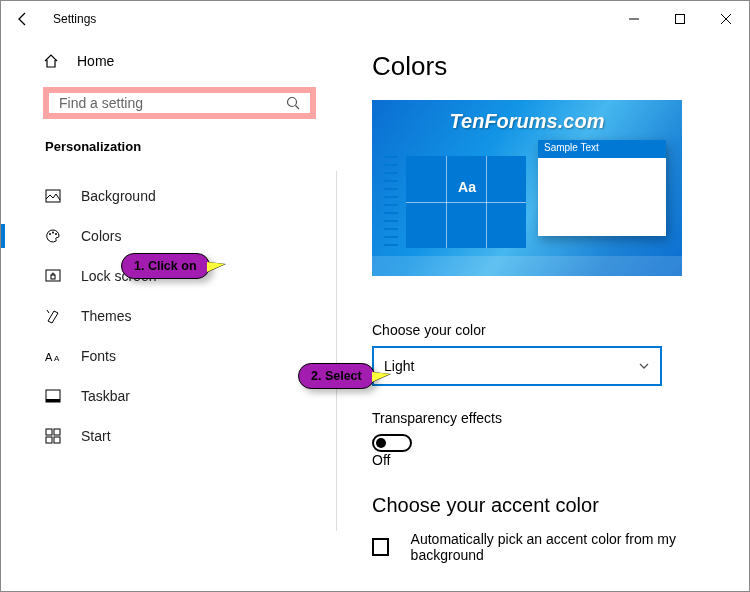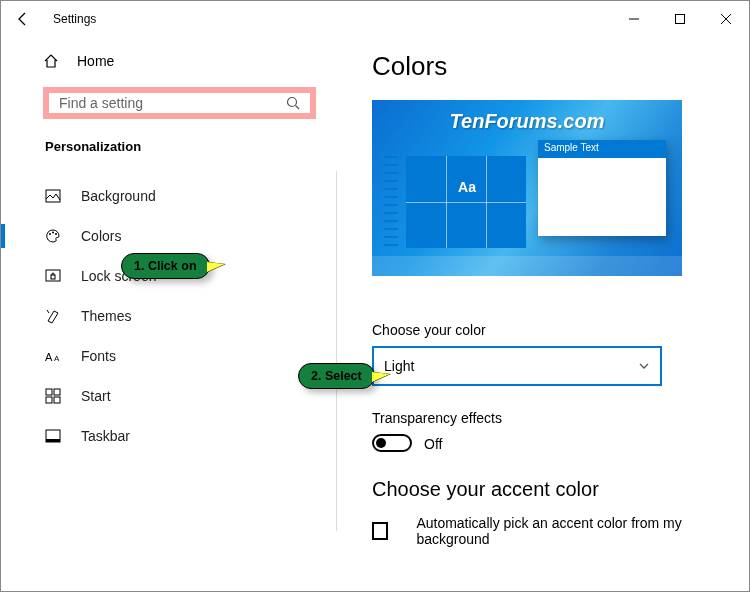--- a/index.html
+++ b/index.html
@@ -32,27 +32,27 @@
     .pv-win .st { position: absolute; top: -16px; left: 6px; font-size: 10px; color: #fff; }
     .pv-taskbar { position: absolute; left: 0; right: 0; bottom: 0; height: 20px; background: rgba(255,255,255,.15); }
     .pv-grid { position: absolute; left: 34px; top: 56px; width: 120px; height: 92px; }
     .pv-grid .line { position: absolute; background: rgba(255,255,255,.55); }
     .pv-grid .l1 { left: 40px; top: 0; width: 1px; height: 100%; }
     .pv-grid .l2 { left: 80px; top: 0; width: 1px; height: 100%; }
     .pv-grid .h1 { top: 46px; left: 0; height: 1px; width: 100%; }
     .field-label { font-size: 14px; margin-bottom: 8px; }
     .select { display: flex; align-items: center; justify-content: space-between; width: 290px; height: 40px; border: 2px solid #0078d4; padding: 0 10px; font-size: 14px; margin-bottom: 24px; }
     .tog-section { margin-bottom: 26px; }
-    .toggle-row { display: flex; align-items: flex-end; gap: 12px; margin-top: 6px; }
+    .toggle-row { display: flex; align-items: flex-start; margin-top: 6px; flex-direction: column; }
     .toggle { width: 40px; height: 18px; border: 2px solid #000; border-radius: 10px; position: relative; }
     .toggle .knob { position: absolute; left: 2px; top: 2px; width: 10px; height: 10px; background: #000; border-radius: 50%; }
     .section-title { font-size: 20px; font-weight: 400; margin-bottom: 14px; }
-    .check-row { display: flex; align-items: center; gap: 28px; }
+    .check-row { display: flex; align-items: center; gap: 22px; }
     .check-box { width: 18px; height: 18px; border: 2px solid #000; }
-    .callout { position: absolute; background: #15803d; border: 1.5px solid #000; border-radius: 14px; font-size: 12.5px; font-weight: 700; padding: 5px 12px; box-shadow: 4px 4px 6px rgba(0,0,0,.25); white-space: nowrap; z-index: 50; }
+    .callout { position: absolute; background: #a21caf; border: 1.5px solid #000; border-radius: 14px; font-size: 12.5px; font-weight: 700; padding: 5px 12px; box-shadow: 4px 4px 6px rgba(0,0,0,.25); white-space: nowrap; z-index: 50; }
     .callout::after { content: ""; position: absolute; right: -16px; top: 8px; border-top: 2px solid transparent; border-bottom: 8px solid transparent; border-left: 18px solid #ffff3c; filter: drop-shadow(1px 0 0 #000); }
     .callout.right::after { left: auto; right: -16px; }
     #callout1 { top: 252px; left: 120px; }
     #callout2 { top: 362px; left: 297px; }
     svg { display: block; }
   </style>
 </head>
 <body>
 
 <div class="titlebar">
@@ -145,36 +145,36 @@
             <svg width="18" height="14" viewBox="0 0 18 14">
               <text x="0" y="12" font-size="11" font-family="Segoe UI" fill="#000">A</text>
               <text x="9" y="12" font-size="8" font-family="Segoe UI" fill="#000">A</text>
             </svg>
           </span>
         <span>Fonts</span>
       </li>
       <li>
         <span class="ic">
             <svg width="16" height="16" viewBox="0 0 16 16">
+              <rect x="1" y="2" width="14" height="12" stroke="#000" fill="none"></rect>
+              <rect x="1" y="11" width="14" height="3" fill="#000"></rect>
+            </svg>
+          </span>
+        <span>Taskbar</span>
+      </li>
+      <li>
+        <span class="ic">
+            <svg width="16" height="16" viewBox="0 0 16 16">
               <rect x="1" y="1" width="6" height="6" stroke="#000" fill="none"></rect>
               <rect x="9" y="1" width="6" height="6" stroke="#000" fill="none"></rect>
               <rect x="1" y="9" width="6" height="6" stroke="#000" fill="none"></rect>
               <rect x="9" y="9" width="6" height="6" stroke="#000" fill="none"></rect>
             </svg>
           </span>
         <span>Start</span>
-      </li>
-      <li>
-        <span class="ic">
-            <svg width="16" height="16" viewBox="0 0 16 16">
-              <rect x="1" y="2" width="14" height="12" stroke="#000" fill="none"></rect>
-              <rect x="1" y="11" width="14" height="3" fill="#000"></rect>
-            </svg>
-          </span>
-        <span>Taskbar</span>
       </li>
     </ul>
   </aside>
 
   <div class="divider"></div>
 
   <main class="main">
     <h1 class="page-title">Colors</h1>
 
     <div class="preview">

